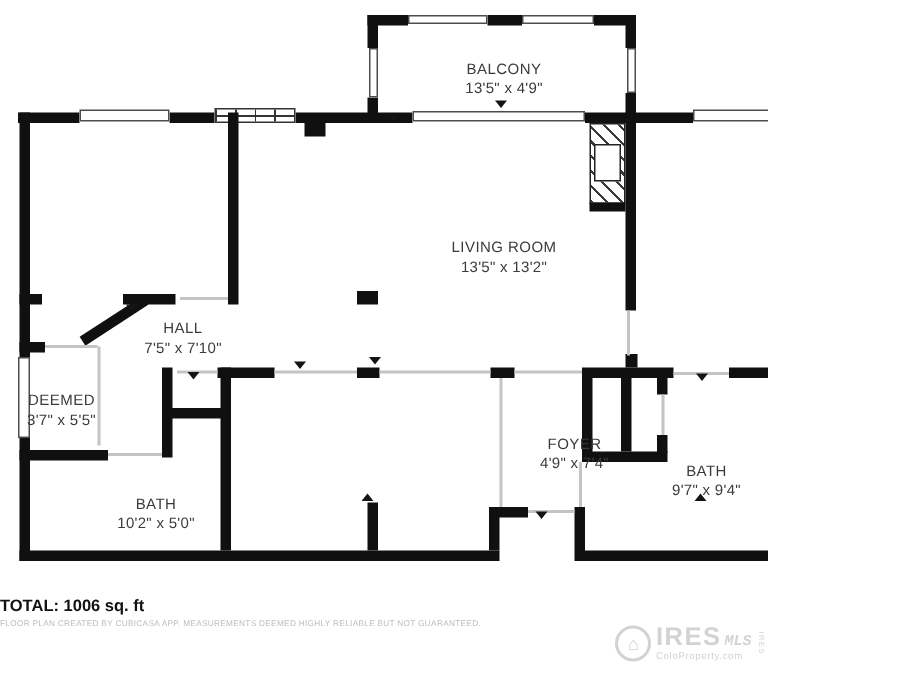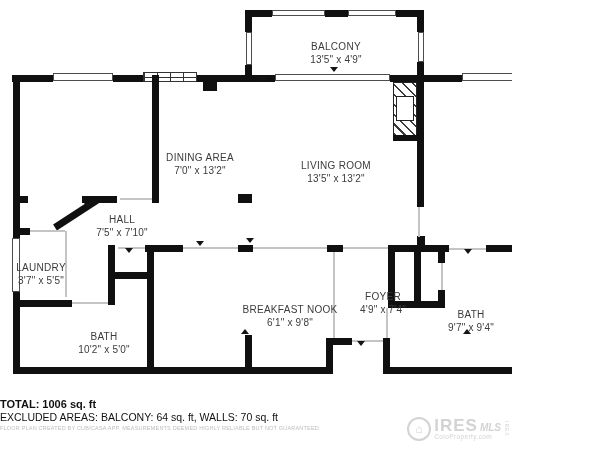--- a/index.html
+++ b/index.html
@@ -36,21 +36,21 @@
   .sum-floor{font-size:10.5px;line-height:12px;}
   .sum-excl{font-size:10.5px;line-height:12px;}
   .sum-disc{font-size:5.5px;color:#bdbdbd;margin-top:2px;letter-spacing:.2px;}
   
   .wm{position:absolute;right:2px;top:417px;display:flex;align-items:center;gap:3px;color:#d3d3d3;}
   .wm-circle{width:20px;height:20px;border:2px solid #d3d3d3;border-radius:50%;
              display:flex;align-items:center;justify-content:center;font-size:12px;line-height:1;}
   .wm-col{display:flex;flex-direction:column;align-items:flex-start;}
   .wm-row{display:flex;align-items:baseline;gap:2px;}
   .wm-brand{font-size:17px;font-weight:bold;letter-spacing:1px;line-height:15px;}
-  .wm-mls{font-size:10px;font-style:italic;font-weight:bold;}
+  .wm-mls{font-size:10px;font-style:italic;font-weight:bold;font-family:Liberation Mono, monospace;}
   .wm-domain{font-size:6.5px;letter-spacing:.4px;}
   .wm-vert{writing-mode:vertical-rl;font-size:5px;letter-spacing:1px;line-height:6px;}
 </style>
 </head>
 <body>
 
 <div class="stage">
 
   <i class="w" style="left:12px;top:75px;width:41px;height:7px"></i>
   <i class="w" style="left:113px;top:75px;width:30px;height:7px"></i>
@@ -144,56 +144,47 @@
   <i class="cd" style="left:357px;top:341px"></i>
   <i class="cu" style="left:241px;top:329px"></i>
   <i class="cu" style="left:463px;top:329px"></i>
   <i class="cu" style="left:541px;top:360px"></i>
   <i class="cl" style="left:573px;top:307px"></i>
 
   <div class="room-label" style="left:336px;top:53px">
     <div class="room-name">BALCONY</div>
     <div class="room-dims">13'5" x 4'9"</div>
   </div>
-  <div class="room-label" style="left:200px;top:164px">
-    <div class="room-name">DINING AREA</div>
-    <div class="room-dims">7'0" x 13'2"</div>
-  </div>
   <div class="room-label" style="left:336px;top:172px">
     <div class="room-name">LIVING ROOM</div>
     <div class="room-dims">13'5" x 13'2"</div>
   </div>
   <div class="room-label" style="left:122px;top:226px">
     <div class="room-name">HALL</div>
     <div class="room-dims">7'5" x 7'10"</div>
   </div>
   <div class="room-label" style="left:41px;top:274px">
-    <div class="room-name">LAUNDRY</div>
+    <div class="room-name">DEEMED</div>
     <div class="room-dims">3'7" x 5'5"</div>
   </div>
   <div class="room-label" style="left:104px;top:343px">
     <div class="room-name">BATH</div>
     <div class="room-dims">10'2" x 5'0"</div>
   </div>
-  <div class="room-label" style="left:290px;top:316px">
-    <div class="room-name">BREAKFAST NOOK</div>
-    <div class="room-dims">6'1" x 9'8"</div>
-  </div>
   <div class="room-label" style="left:383px;top:303px">
     <div class="room-name">FOYER</div>
     <div class="room-dims">4'9" x 7'4"</div>
   </div>
   <div class="room-label" style="left:471px;top:321px">
     <div class="room-name">BATH</div>
     <div class="room-dims">9'7" x 9'4"</div>
   </div>
 
   <div class="summary">
     <div class="sum-total">TOTAL: 1006 sq. ft</div>
-    <div class="sum-excl">EXCLUDED AREAS: BALCONY: 64 sq. ft, WALLS: 70 sq. ft</div>
     <div class="sum-disc">FLOOR PLAN CREATED BY CUBICASA APP. MEASUREMENTS DEEMED HIGHLY RELIABLE BUT NOT GUARANTEED.</div>
   </div>
 
   <div class="wm">
     <div class="wm-circle">
       <span>⌂</span>
     </div>
     <div class="wm-col">
       <div class="wm-row">
         <span class="wm-brand">IRES</span>

